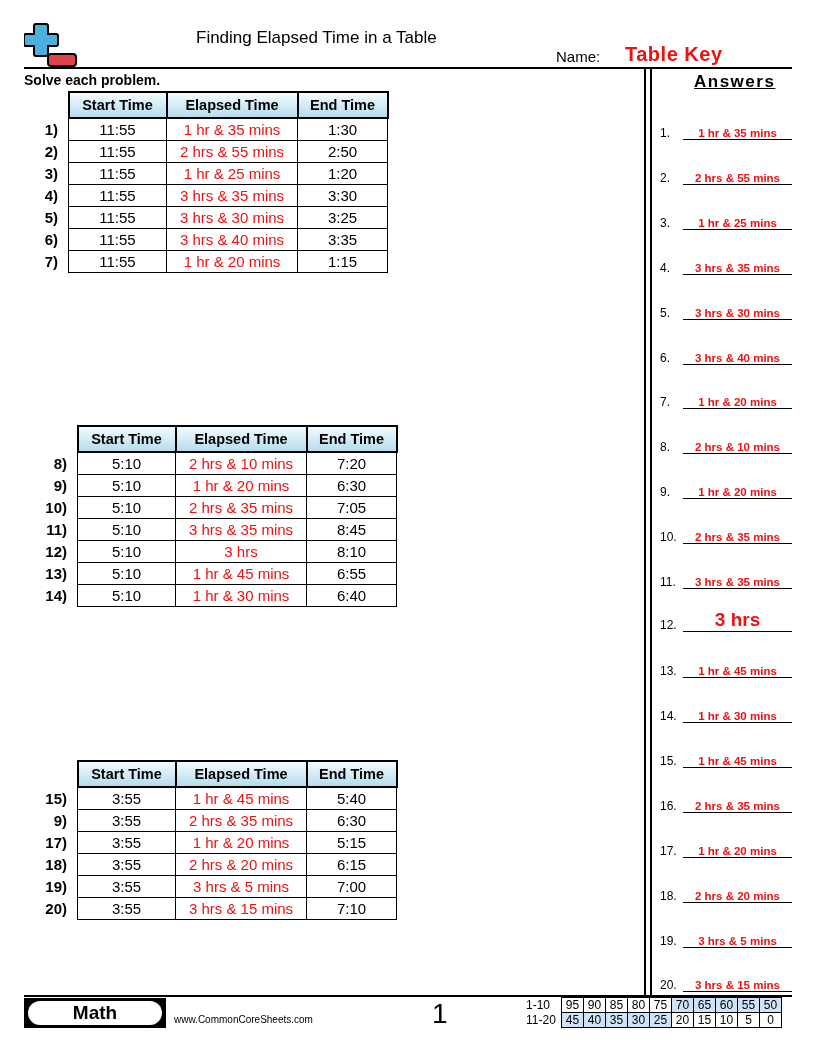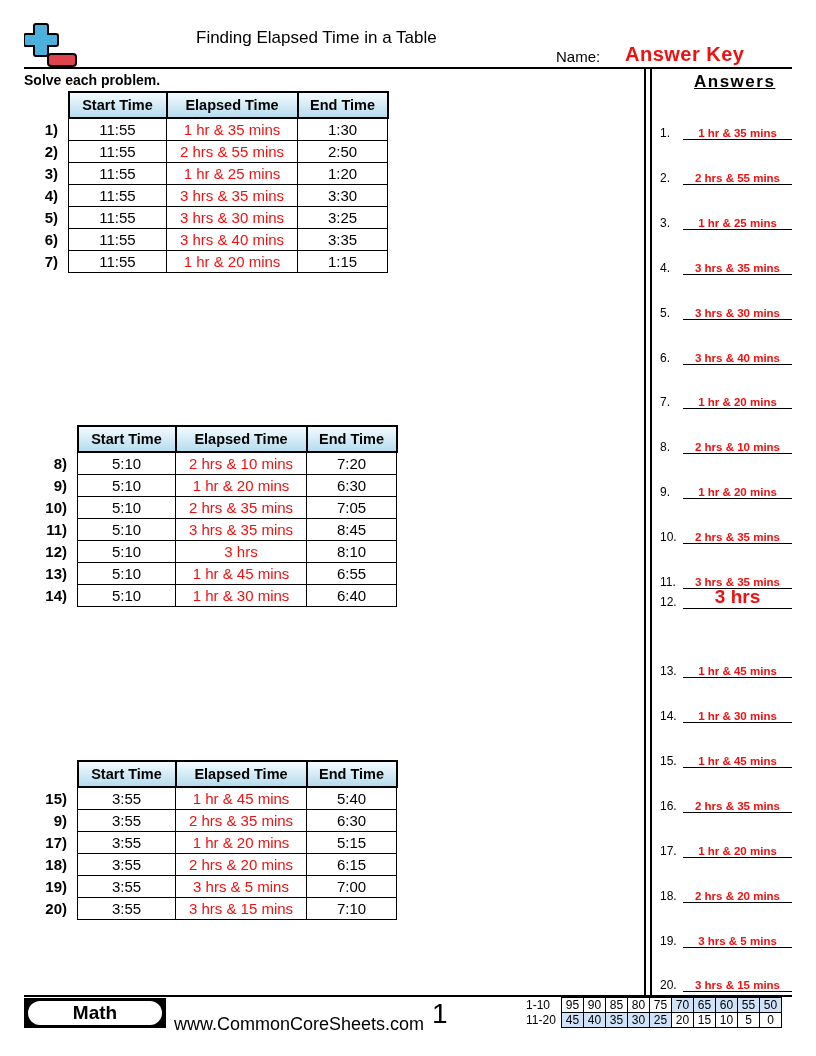--- a/index.html
+++ b/index.html
@@ -26,38 +26,38 @@
   #t3 { left:33px; top:760px; }
 
   .ans { position:absolute; left:660px; width:132px; height:20px; }
   .ans .n { position:absolute; left:0; bottom:0; font-size:12px; }
   .ans .line { position:absolute; left:23px; right:0; bottom:0; border-bottom:1.5px solid #000; text-align:center; color:#ee1111; font-weight:bold; font-size:11.5px; }
   .ans .line.big { font-size:19px; }
 
   #footer-rule { left:24px; top:995px; width:768px; height:2px; background:#000; }
   #math-pill { left:24px; top:998px; width:142px; height:30px; background:#000; }
   #math-pill-inner { left:28px; top:1001px; width:134px; height:24px; background:#fff; border-radius:12px; text-align:center; font-weight:bold; font-size:19px; line-height:24px; }
-  #site { left:174px; top:1014px; font-size:18px;text-align:center; }
+  #site { left:174px; top:1014px; font-size:10px;text-align:center; }
   #page-num { left:432px; top:998px; font-size:28px; }
   table.score { position:absolute; left:525px; top:997px; border-collapse:collapse; font-size:12px; }
   table.score td { border:1px solid #000; width:19px; height:14px; text-align:center; padding:0 1px; }
   table.score td.lbl { border:none; text-align:left; width:32px; padding-right:3px; }
   table.score td.hl { background:#cfe2f8;margin-left:16px; }
 </style>
 </head>
 <body>
 
 <svg id="logo" class="abs" viewBox="0 0 56 46">
   <path d="M12 2 h10 a2 2 0 0 1 2 2 v8 h8 a2 2 0 0 1 2 2 v8 a2 2 0 0 1 -2 2 h-8 v8 a2 2 0 0 1 -2 2 h-10 a2 2 0 0 1 -2 -2 v-8 h-8 a2 2 0 0 1 -2 -2 v-8 a2 2 0 0 1 2 -2 h8 v-8 a2 2 0 0 1 2 -2z" fill="#4bb0dc" stroke="#000" stroke-width="2"></path>
   <rect x="24" y="32" width="28" height="12" rx="3" fill="#e0434b" stroke="#000" stroke-width="2"></rect>
 </svg>
 
 <div id="title" class="abs">Finding Elapsed Time in a Table</div>
 <div id="name-label" class="abs">Name:</div>
-<div id="answer-key" class="abs">Answer Key</div>
+<div id="answer-key" class="abs">Table Key</div>
 <div id="header-rule" class="abs"></div>
 <div id="instructions" class="abs">Solve each problem.</div>
 
 <div id="divider-a" class="abs"></div>
 <div id="divider-b" class="abs"></div>
 <div id="answers-title" class="abs">Answers</div>
 
 <table id="t1" class="prob">
   <colgroup>
       <col style="width:34px">
@@ -266,21 +266,21 @@
     <span class="line">1 hr &amp; 20 mins</span>
   </div>
 <div class="ans" style="top:524px">
     <span class="n">10.</span>
     <span class="line">2 hrs &amp; 35 mins</span>
   </div>
 <div class="ans" style="top:569px">
     <span class="n">11.</span>
     <span class="line">3 hrs &amp; 35 mins</span>
   </div>
-<div class="ans" style="top:581px;height:28px">
+<div class="ans" style="top:604px;height:28px">
     <span class="n">12.</span>
     <span class="line big">3 hrs</span>
   </div>
 <div class="ans" style="top:658px">
     <span class="n">13.</span>
     <span class="line">1 hr &amp; 45 mins</span>
   </div>
 <div class="ans" style="top:703px">
     <span class="n">14.</span>
     <span class="line">1 hr &amp; 30 mins</span>

